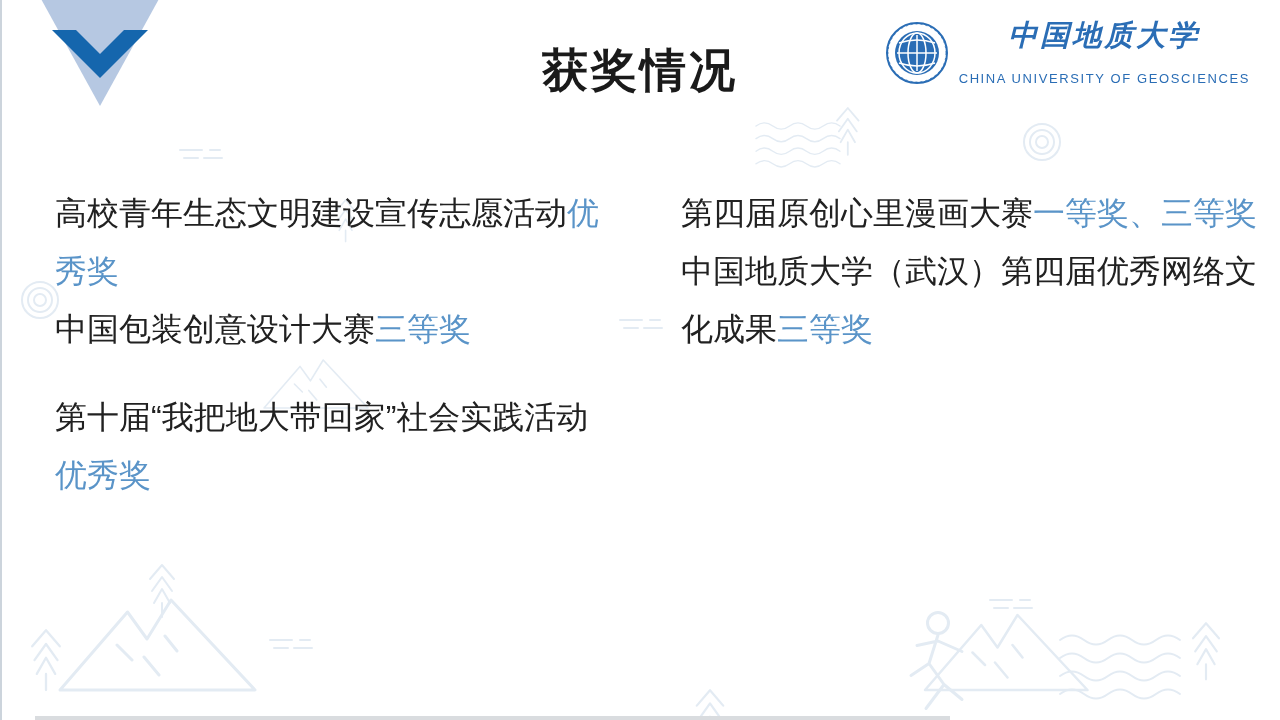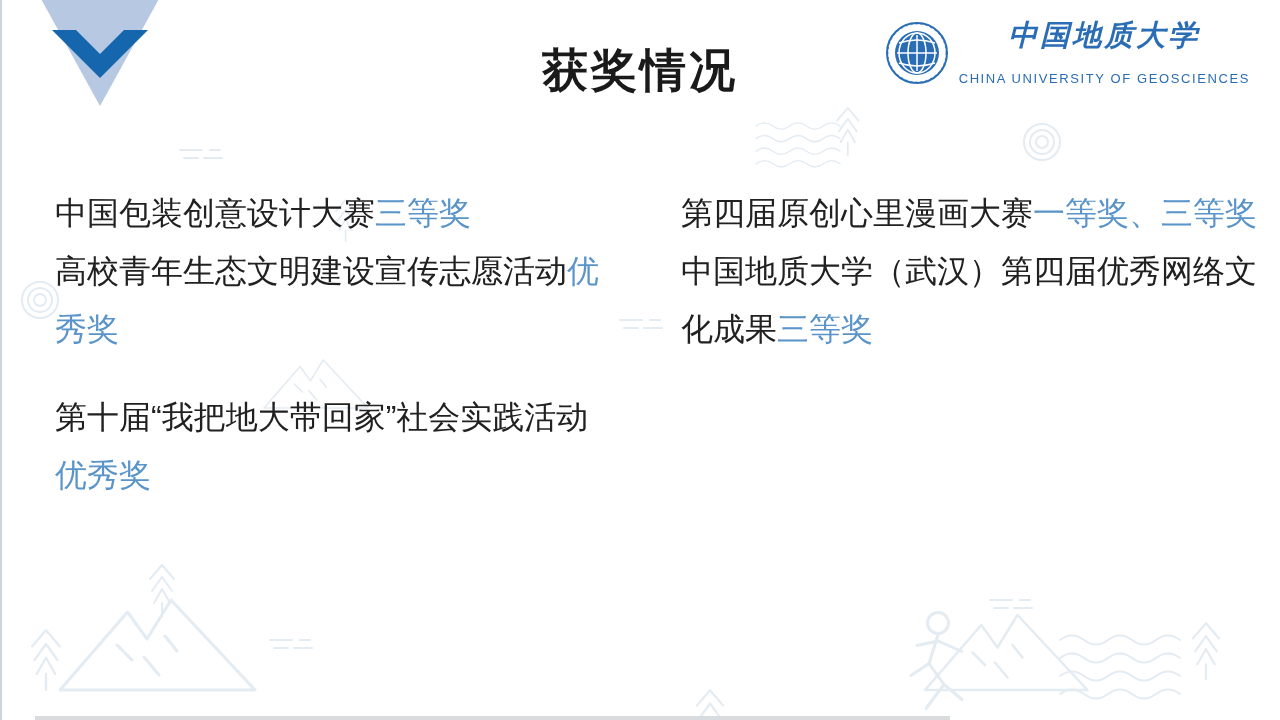--- a/index.html
+++ b/index.html
@@ -129,25 +129,25 @@
   </svg>
   <div class="logo-text">
     <div class="logo-cn">中国地质大学</div>
     <div class="logo-en">CHINA UNIVERSITY OF GEOSCIENCES</div>
   </div>
 </div>
 
 <div class="columns">
   <div class="col">
       <div class="award">
-        <div class="award-line"><span>中国包装创意设计大赛</span><span class="accent">三等奖</span></div>
+        <div class="award-line"><span>高校青年生态文明建设宣传志愿活动</span><span class="accent">优</span></div>
+        <div class="award-line"><span class="accent">秀奖</span></div>
       </div>
       <div class="award">
-        <div class="award-line"><span>高校青年生态文明建设宣传志愿活动</span><span class="accent">优</span></div>
-        <div class="award-line"><span class="accent">秀奖</span></div>
+        <div class="award-line"><span>中国包装创意设计大赛</span><span class="accent">三等奖</span></div>
       </div>
       <div class="award">
       </div>
       <div class="award">
         <div class="award-line"><span>第十届“我把地大带回家”社会实践活动</span></div>
         <div class="award-line"><span class="accent">优秀奖</span></div>
       </div>
     </div>
   <div class="col">
       <div class="award">

